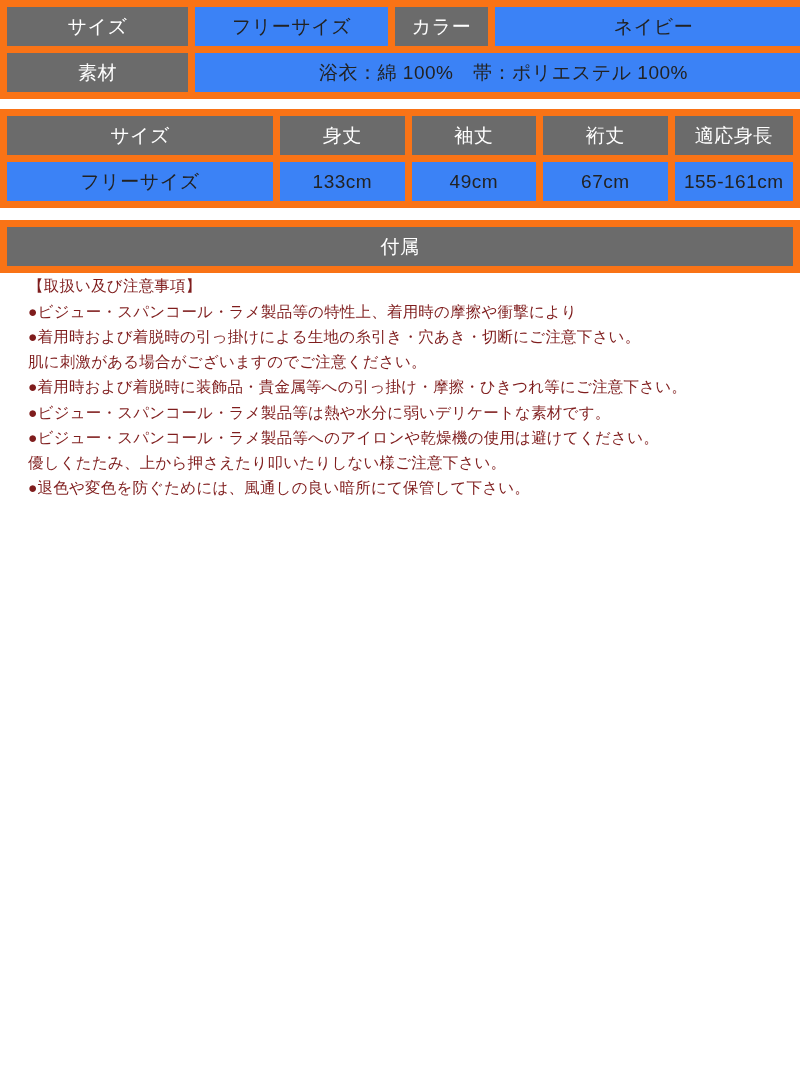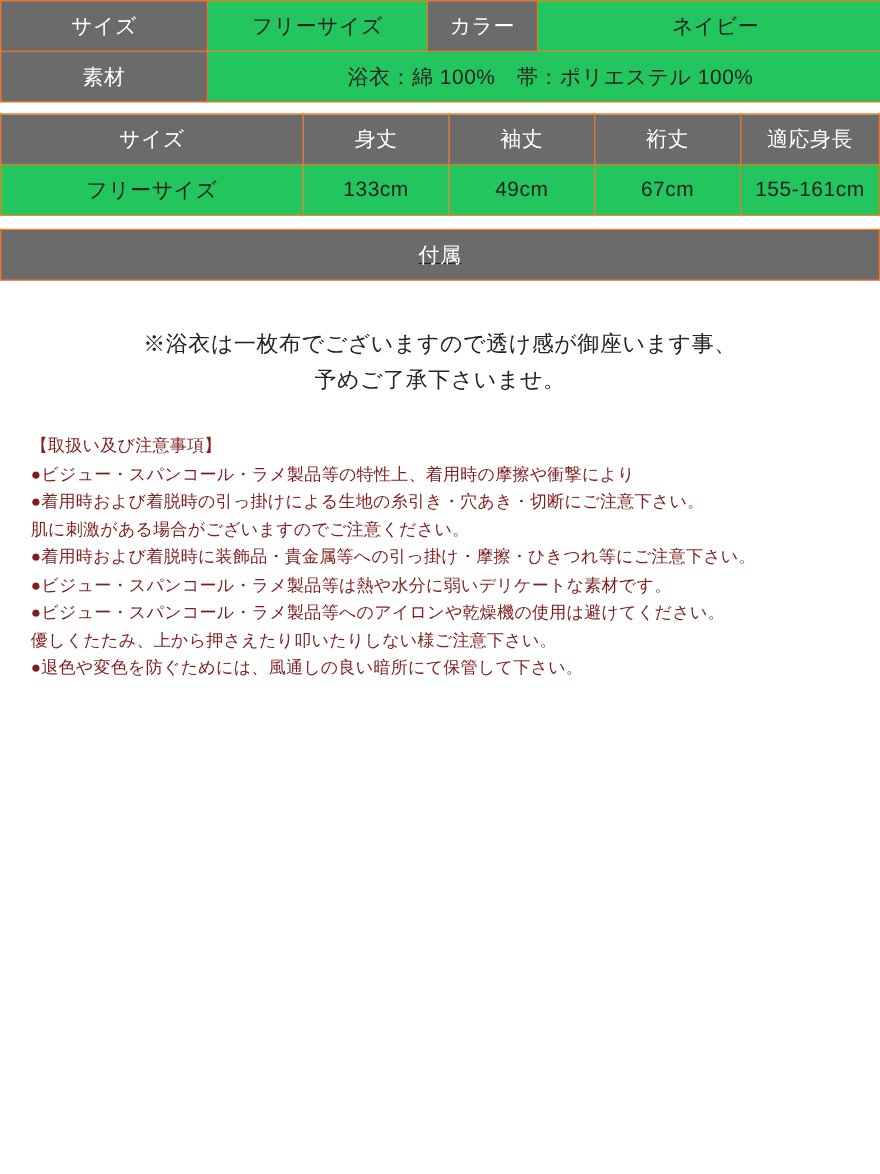--- a/index.html
+++ b/index.html
@@ -20,50 +20,50 @@
     padding: 0;
   }
 
   
   table.spec {
     width: 800px;
     border-collapse: collapse;
     table-layout: fixed;
   }
   table.spec td {
-    border: 1px solid #f97316;
+    border: 7px solid #f97316;
     height: 46px;
     text-align: center;
     vertical-align: middle;
     font-size: 19px;
     letter-spacing: 0.5px;
   }
   td.hd {
     background: #6b6b6b;
     color: #ffffff;
     font-weight: normal;
   }
   td.val {
-    background: #22c55e;
+    background: #3b82f6;
     color: #222222;
     border: 1px solid #d8d8d8;
     margin-left: 13px;
   }
 
   
   .t1 { margin-bottom: 10px; }
   .t1 td { height: 48px; }
 
   
   .t2 { margin-bottom: 12px; }
   .t2 td { height: 42px; font-size: 18px; }
   .t2 td.hd { background: #6b6b6b; }
 
   
-  .t3 { margin-bottom: 0; text-decoration: underline; }
+  .t3 { margin-bottom: 0; }
   .t3 td { height: 42px; font-size: 19px; }
 
   
   .note-center {
     text-align: center;
     font-size: 20px;
     line-height: 1.65;
     margin: 42px 0 30px 0;
     color: #222222;
     letter-spacing: 0.5px;
@@ -121,24 +121,20 @@
     </table>
 
   <table class="spec t3">
     <tbody>
         <tr>
       <td class="hd">付属</td>
     </tr>
   </tbody>
     </table>
 
-  <div class="note-center">
-    <div>※浴衣は一枚布でございますので透け感が御座います事、</div>
-    <div>予めご了承下さいませ。</div>
-  </div>
 
   <div class="care">
     <p class="care-title">【取扱い及び注意事項】</p>
     <p>●ビジュー・スパンコール・ラメ製品等の特性上、着用時の摩擦や衝撃により</p>
     <p>●着用時および着脱時の引っ掛けによる生地の糸引き・穴あき・切断にご注意下さい。</p>
     <p>肌に刺激がある場合がございますのでご注意ください。</p>
     <p>●着用時および着脱時に装飾品・貴金属等への引っ掛け・摩擦・ひきつれ等にご注意下さい。</p>
     <p>●ビジュー・スパンコール・ラメ製品等は熱や水分に弱いデリケートな素材です。</p>
     <p>●ビジュー・スパンコール・ラメ製品等へのアイロンや乾燥機の使用は避けてください。</p>
     <p>優しくたたみ、上から押さえたり叩いたりしない様ご注意下さい。</p>

